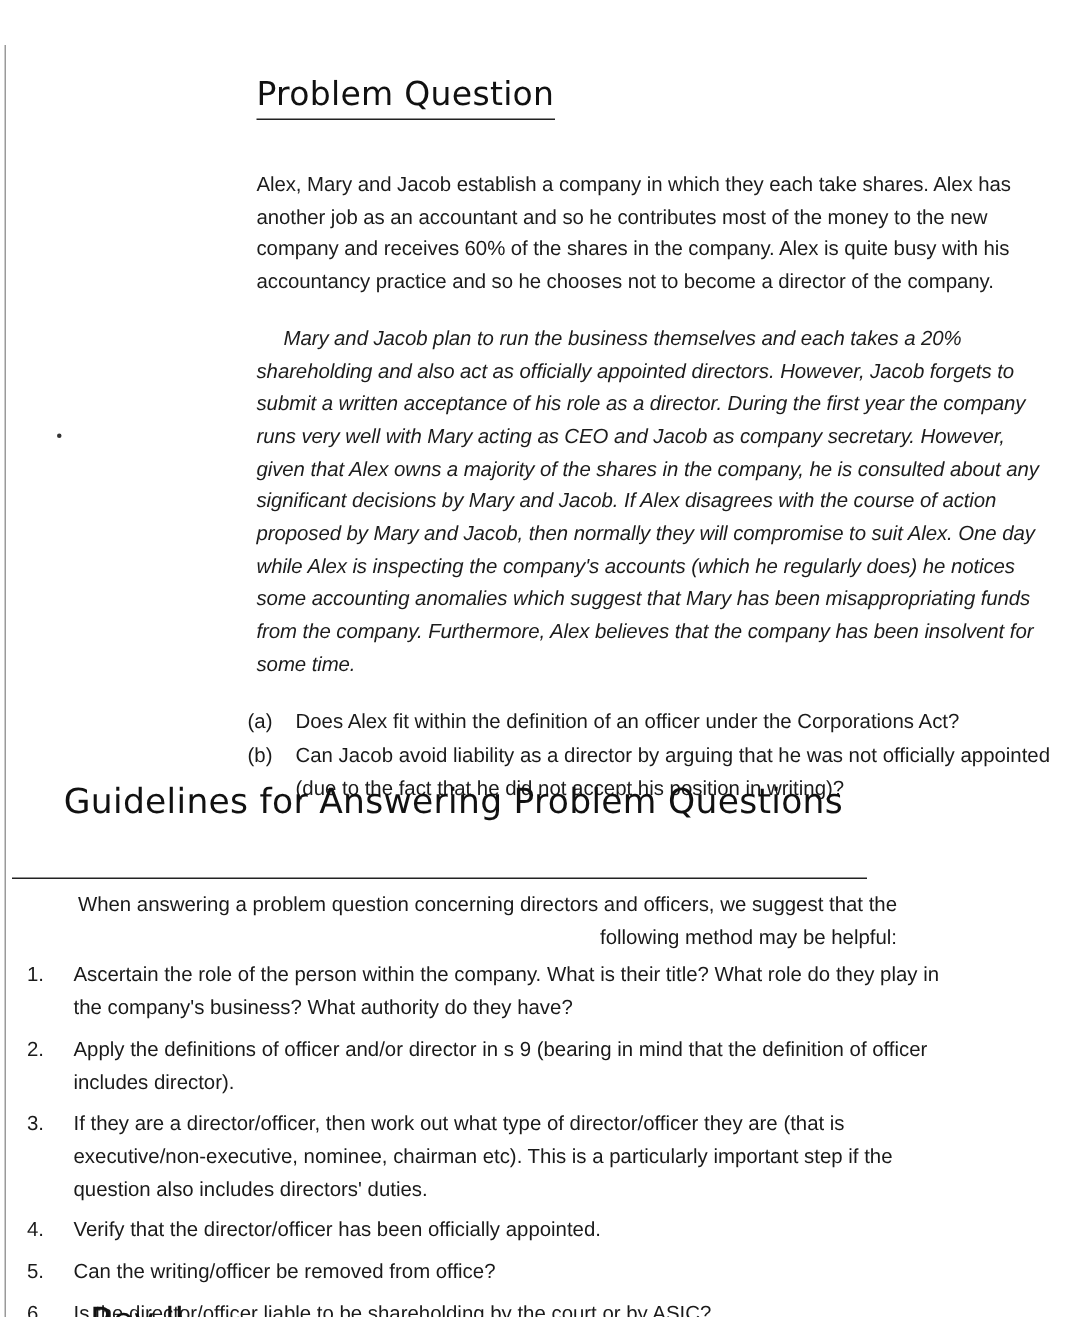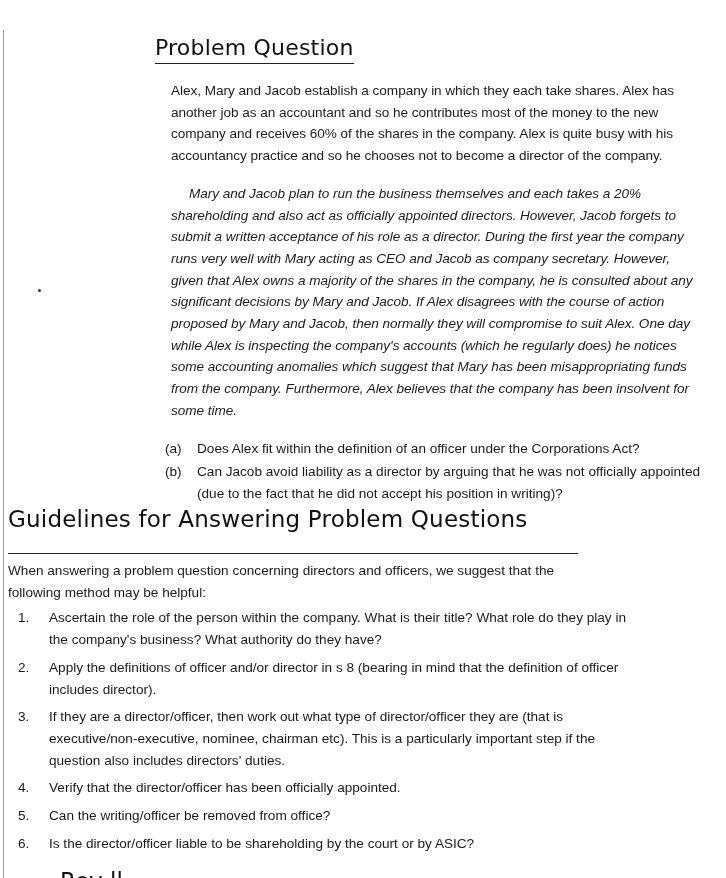--- a/index.html
+++ b/index.html
@@ -35,23 +35,24 @@
     position: absolute;
     left: 155px;
     top: 33px;
     width: 560px;
   }
   .h-title {
     font-family: "DejaVu Sans", sans-serif;
     font-size: 22px;
     font-weight: 500;
     color: #111;
-    margin: 0;
+    margin: 16px;
     letter-spacing: 0.2px;
     line-height: 30px;
+    text-align: right;
   }
   .pq-title {
     display: inline-block;
     border-bottom: 1.5px solid #222;
     padding-bottom: 0px;
   }
   .pq-body {
     margin-top: 8px;
     font-size: 13.6px;
     line-height: 21.7px;
@@ -96,20 +97,21 @@
   }
   .gl-title {
     font-size: 23px;
     line-height: 30px;
   }
   .gl-intro {
     margin-top: 6px;
     font-size: 13.6px;
     line-height: 21.7px;
     width: 590px;
+    text-align: right;
   }
   .gl-list {
     margin-top: 4px;
     padding-left: 10px;
   }
   .gl-item {
     display: flex;
     font-size: 13.6px;
     line-height: 21.7px;
     margin-bottom: 6px;
@@ -161,21 +163,21 @@
     <h2 class="h-title gl-title">Guidelines for Answering Problem Questions</h2>
   </div>
   <div class="gl-intro">When answering a problem question concerning directors and officers, we suggest that the following method may be helpful:</div>
   <div class="gl-list">
     <div class="gl-item">
       <span class="gl-num">1.</span>
       <span class="gl-text">Ascertain the role of the person within the company. What is their title? What role do they play in the company's business? What authority do they have?</span>
     </div>
     <div class="gl-item">
       <span class="gl-num">2.</span>
-      <span class="gl-text">Apply the definitions of officer and/or director in s 8 (bearing in mind that the definition of officer includes director).</span>
+      <span class="gl-text">Apply the definitions of officer and/or director in s 9 (bearing in mind that the definition of officer includes director).</span>
     </div>
     <div class="gl-item">
       <span class="gl-num">3.</span>
       <span class="gl-text">If they are a director/officer, then work out what type of director/officer they are (that is executive/non-executive, nominee, chairman etc). This is a particularly important step if the question also includes directors' duties.</span>
     </div>
     <div class="gl-item">
       <span class="gl-num">4.</span>
       <span class="gl-text">Verify that the director/officer has been officially appointed.</span>
     </div>
     <div class="gl-item">

